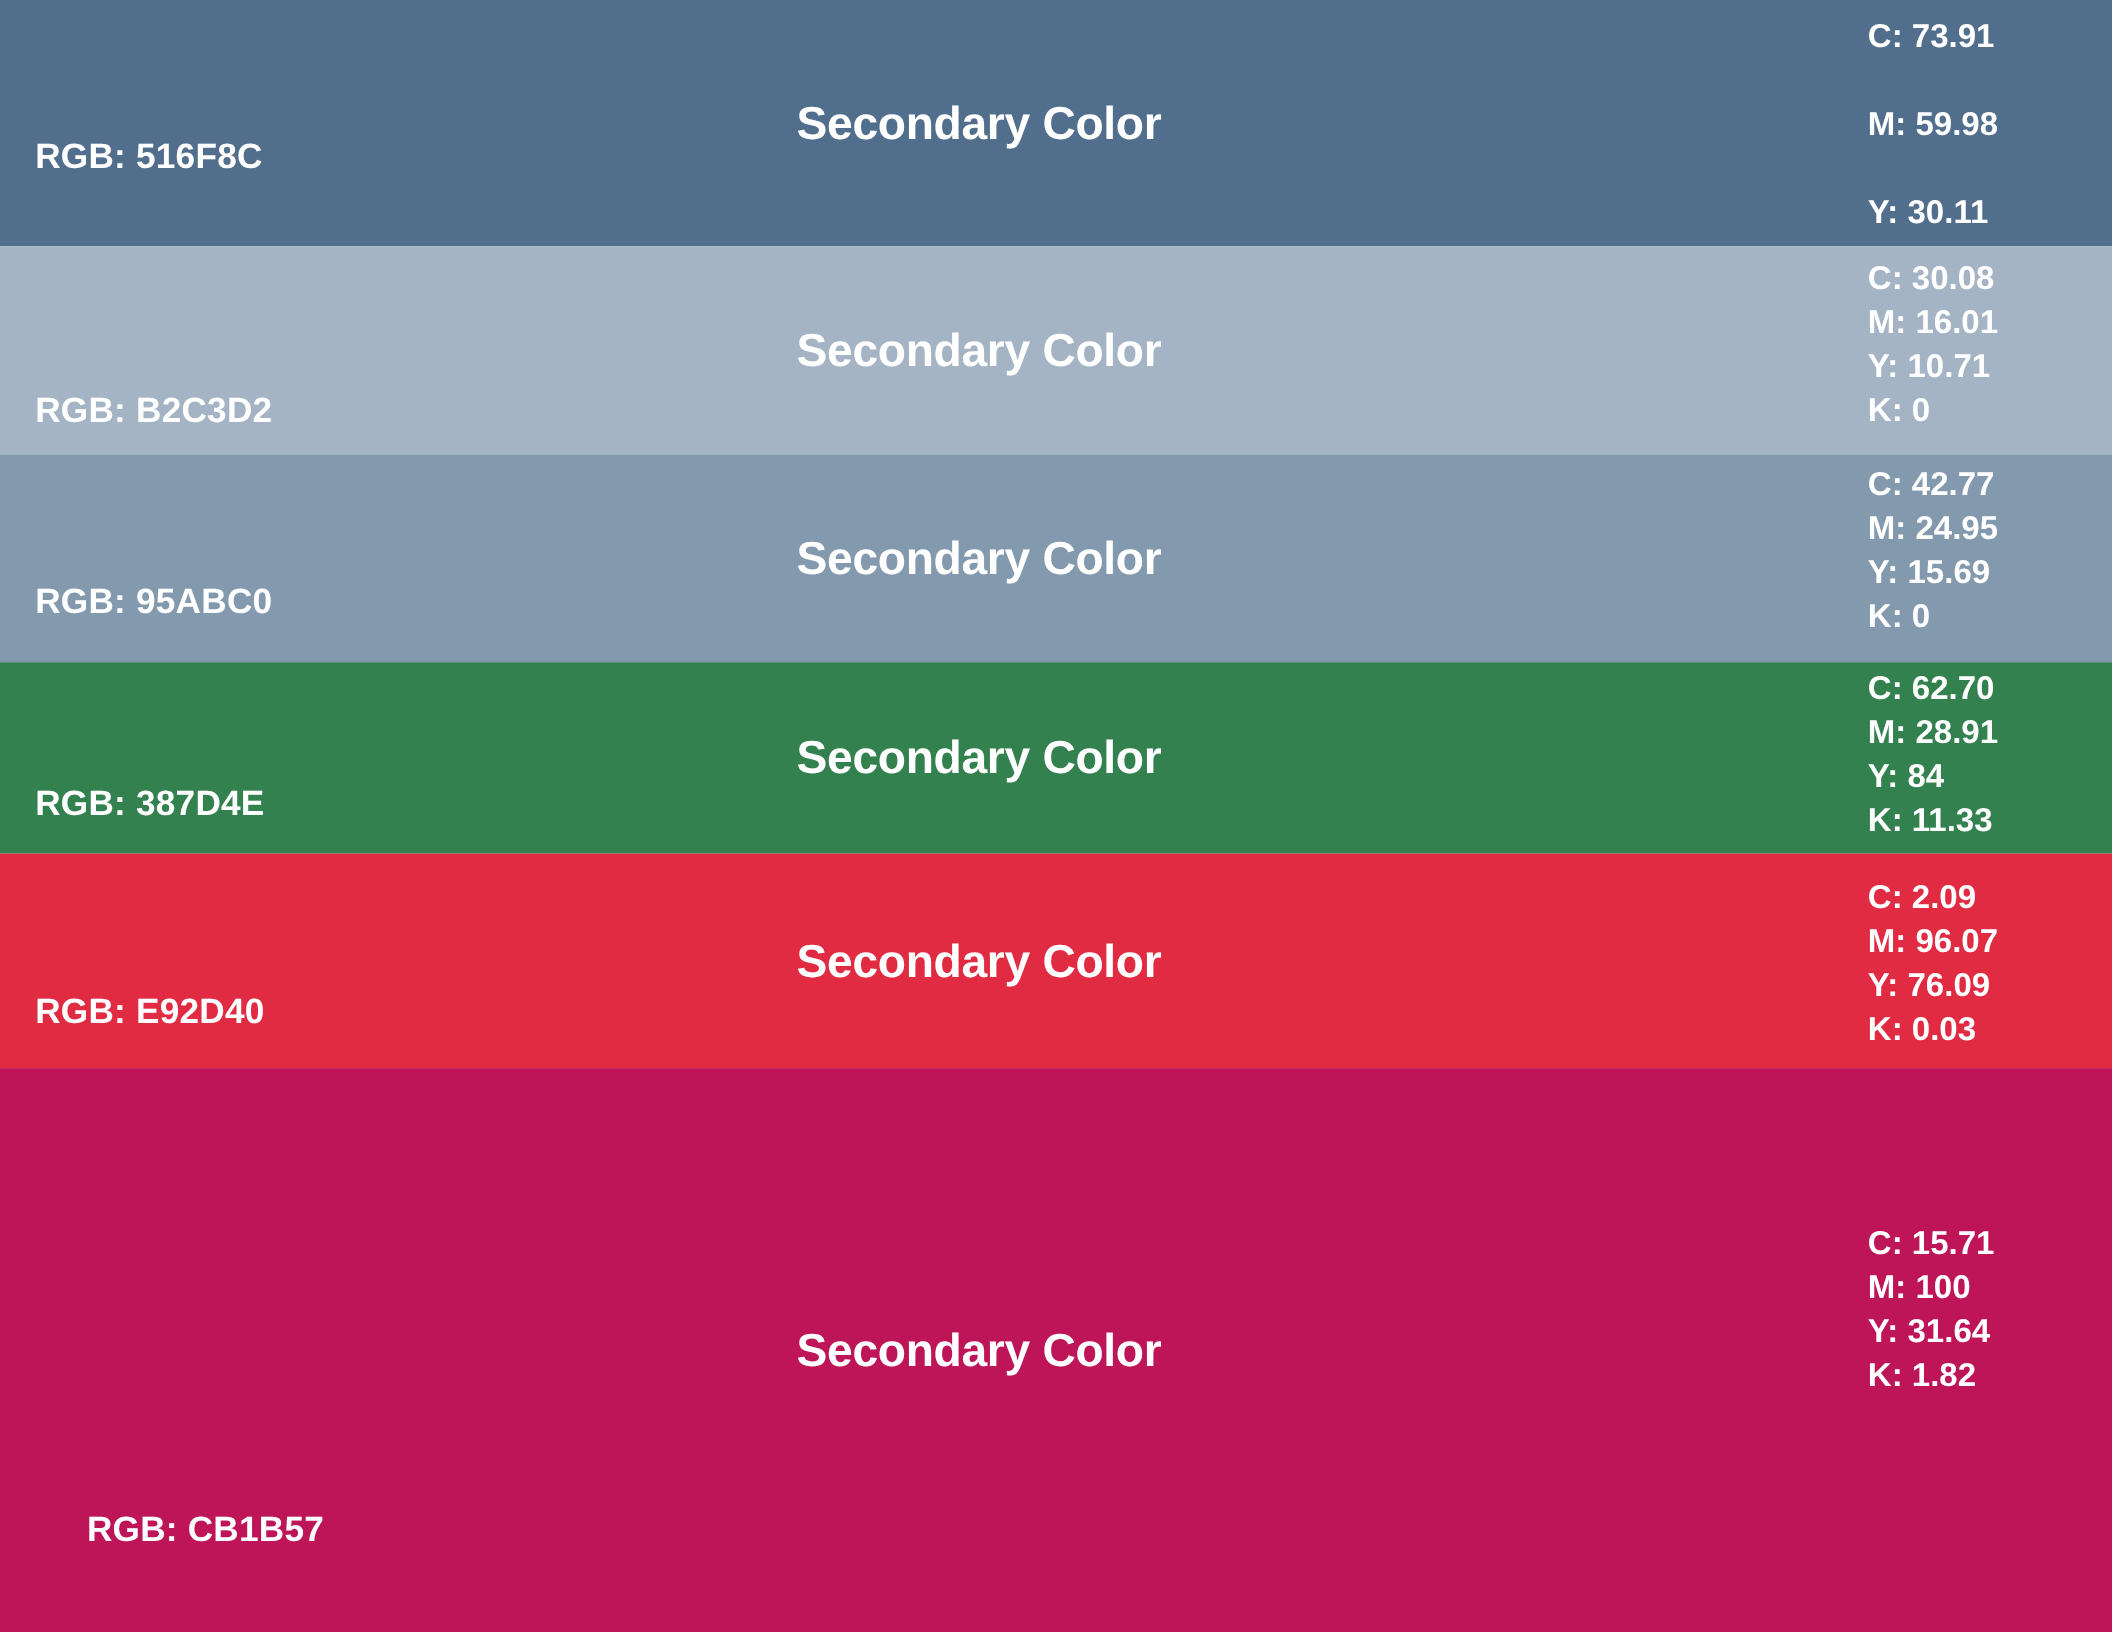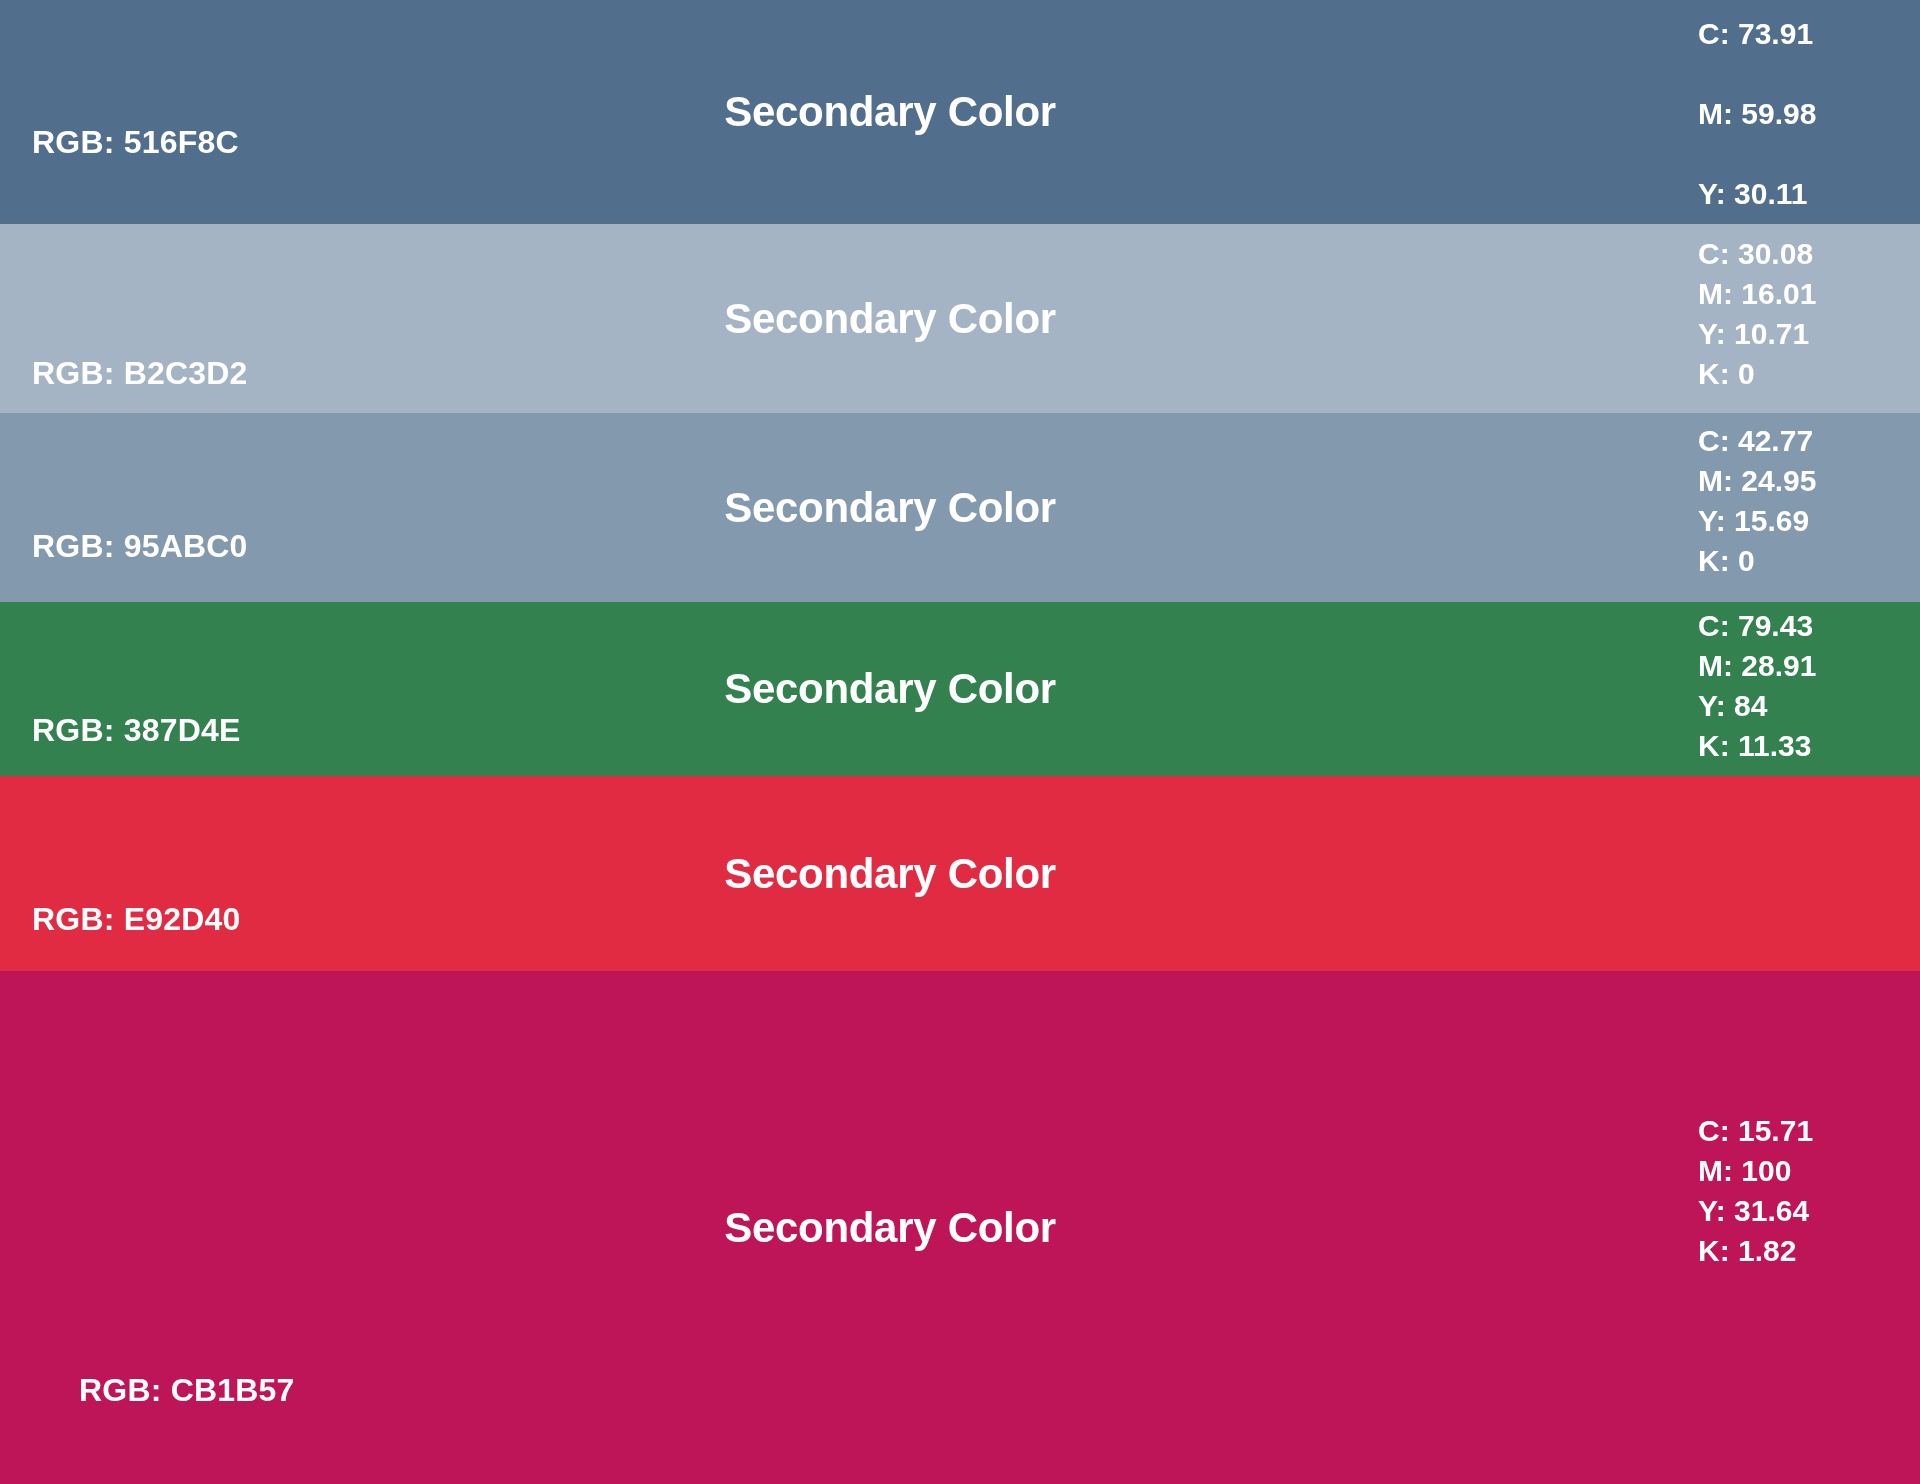--- a/index.html
+++ b/index.html
@@ -135,30 +135,36 @@
       <span class="cmyk-line">M: 24.95</span>
       <span class="cmyk-line">Y: 15.69</span>
       <span class="cmyk-line">K: 0</span>
     </div>
   </section>
 
   <section class="swatch-row row-3" style="background-color: rgb(51, 129, 79);">
     <div class="swatch-title">Secondary Color</div>
     <div class="swatch-rgb">RGB: 387D4E</div>
     <div class="swatch-cmyk">
-      <span class="cmyk-line">C: 79.43</span>
+      <span class="cmyk-line">C: 62.70</span>
       <span class="cmyk-line">M: 28.91</span>
       <span class="cmyk-line">Y: 84</span>
       <span class="cmyk-line">K: 11.33</span>
     </div>
   </section>
 
   <section class="swatch-row row-4" style="background-color: rgb(224, 43, 66);">
     <div class="swatch-title">Secondary Color</div>
     <div class="swatch-rgb">RGB: E92D40</div>
+    <div class="swatch-cmyk">
+      <span class="cmyk-line">C: 2.09</span>
+      <span class="cmyk-line">M: 96.07</span>
+      <span class="cmyk-line">Y: 76.09</span>
+      <span class="cmyk-line">K: 0.03</span>
+    </div>
   </section>
 
   <section class="swatch-row row-5" style="background-color: rgb(190, 20, 88);">
     <div class="swatch-title">Secondary Color</div>
     <div class="swatch-rgb">RGB: CB1B57</div>
     <div class="swatch-cmyk">
       <span class="cmyk-line">C: 15.71</span>
       <span class="cmyk-line">M: 100</span>
       <span class="cmyk-line">Y: 31.64</span>
       <span class="cmyk-line">K: 1.82</span>

